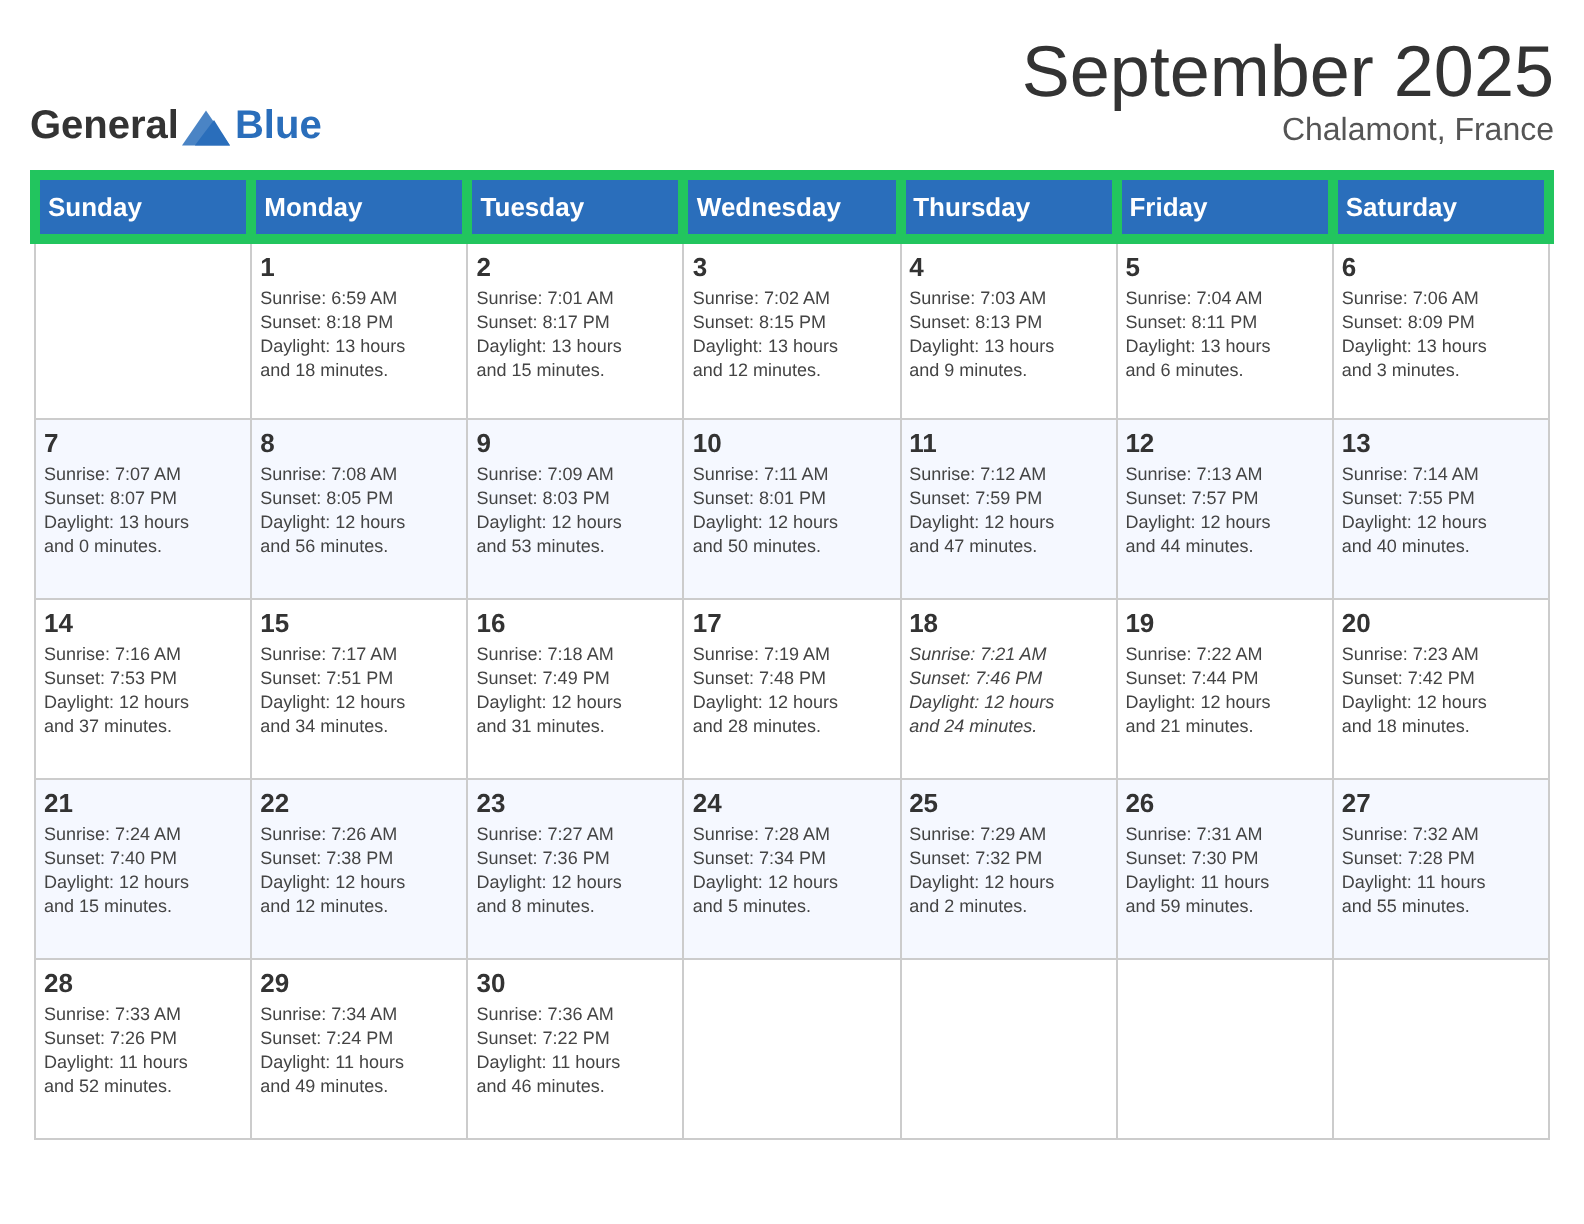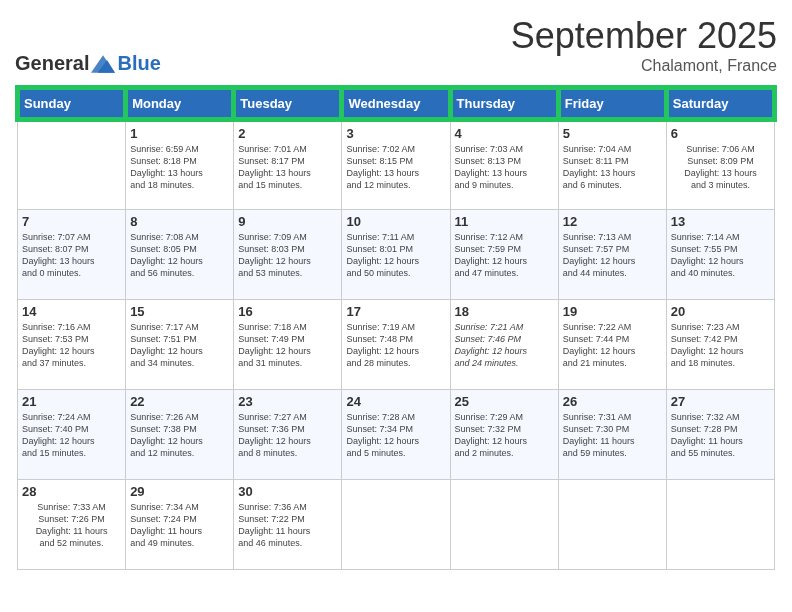--- a/index.html
+++ b/index.html
@@ -145,21 +145,21 @@
         </td>
         <td>
           <span class="day-num">5</span>
           <div class="cell-content" style="white-space: pre-line;">Sunrise: 7:04 AM
 Sunset: 8:11 PM
 Daylight: 13 hours
 and 6 minutes.</div>
         </td>
         <td>
           <span class="day-num">6</span>
-          <div class="cell-content" style="white-space: pre-line; text-align: center;">Sunrise: 7:06 AM
+          <div class="cell-content" style="white-space: pre-line;">Sunrise: 7:06 AM
 Sunset: 8:09 PM
 Daylight: 13 hours
 and 3 minutes.</div>
         </td>
       </tr>
       <tr>
         <td>
           <span class="day-num">7</span>
           <div class="cell-content" style="white-space: pre-line;">Sunrise: 7:07 AM
 Sunset: 8:07 PM
@@ -307,21 +307,21 @@
           <span class="day-num">27</span>
           <div class="cell-content" style="white-space: pre-line;">Sunrise: 7:32 AM
 Sunset: 7:28 PM
 Daylight: 11 hours
 and 55 minutes.</div>
         </td>
       </tr>
       <tr>
         <td>
           <span class="day-num">28</span>
-          <div class="cell-content" style="white-space: pre-line; text-align: center;">Sunrise: 7:33 AM
+          <div class="cell-content" style="white-space: pre-line;">Sunrise: 7:33 AM
 Sunset: 7:26 PM
 Daylight: 11 hours
 and 52 minutes.</div>
         </td>
         <td>
           <span class="day-num">29</span>
           <div class="cell-content" style="white-space: pre-line;">Sunrise: 7:34 AM
 Sunset: 7:24 PM
 Daylight: 11 hours
 and 49 minutes.</div>

